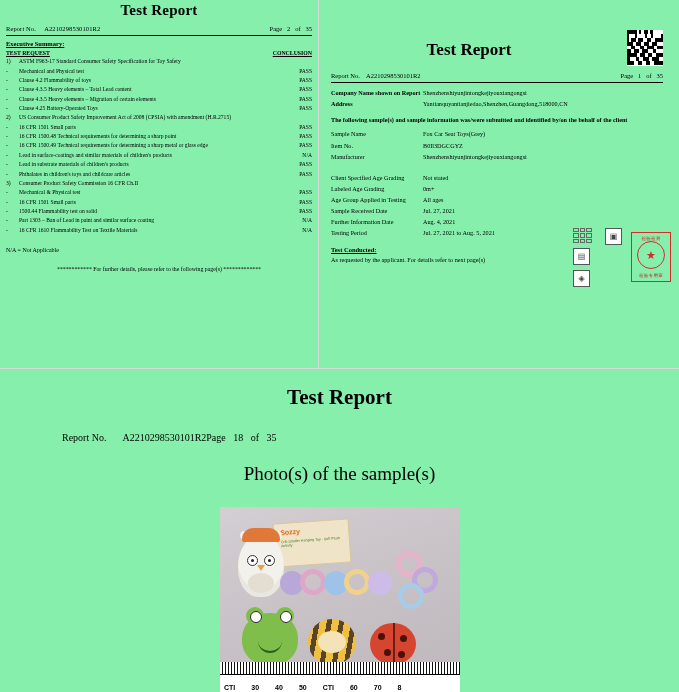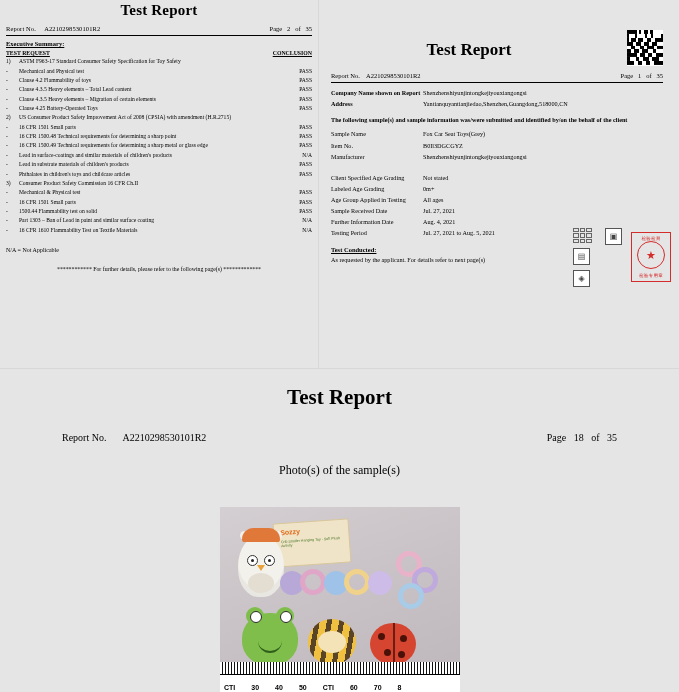--- a/index.html
+++ b/index.html
@@ -10,21 +10,21 @@
   body {
     width: 679px;
     height: 692px;
     position: relative;
     font-family: "Liberation Serif", serif;
     color: #000;
     overflow: hidden;
   }
   .page {
     position: absolute;
-    background: #e5e5e5;
+    background: #86efac;
   }
 
   
   #panel-summary {
     left: 0; top: 0;
     width: 318px; height: 368px;
     border-bottom: 1px solid #d8d8d8;
     border-right: 1px solid #d8d8d8;
     padding: 0;
   }
@@ -241,29 +241,28 @@
     width: 679px; height: 323px;
   }
   #panel-photo .ttl {
     text-align: center;
     font-size: 21px;
     font-weight: bold;
     margin: 16px 0 0 0;
   }
   #panel-photo .rowhdr {
     display: flex;
-    justify-content: space-between;
     font-size: 10px;
     padding: 0 62px;
     margin-top: 22px;
   }
   #panel-photo .rowhdr .rno .lbl { margin-right: 14px; }
   #panel-photo .subttl {
     text-align: center;
-    font-size: 12px;
+    font-size: 19px;
     margin-top: 20px;
   }
   .photo-wrap {
     position: absolute;
     left: 220px; top: 138px;
     width: 240px; height: 185px;
     background: #cfc9cc;
     overflow: hidden;
   }
   .photo-bg {

